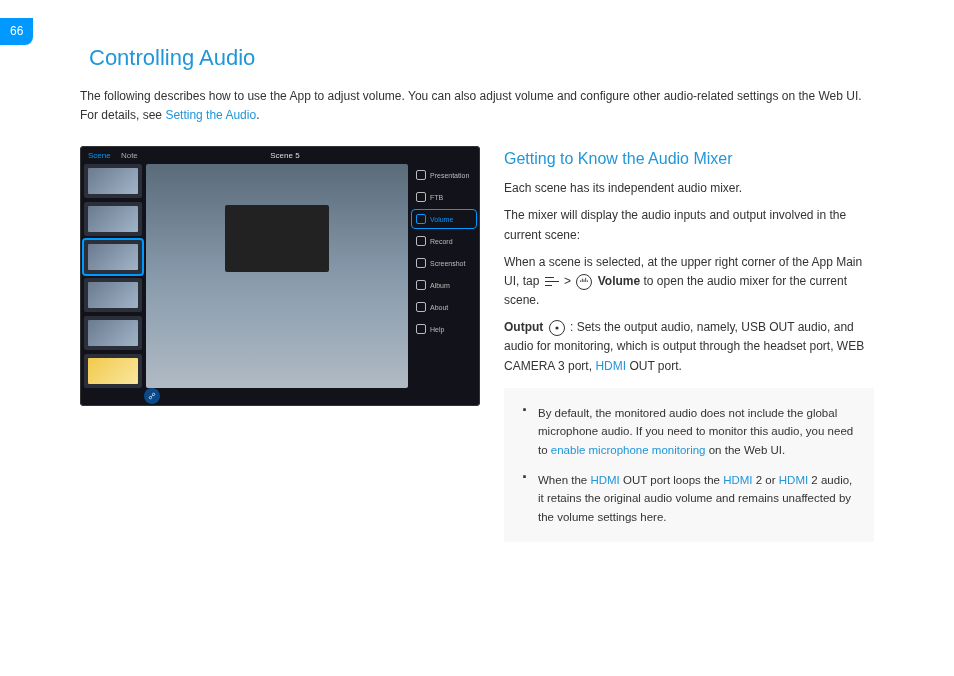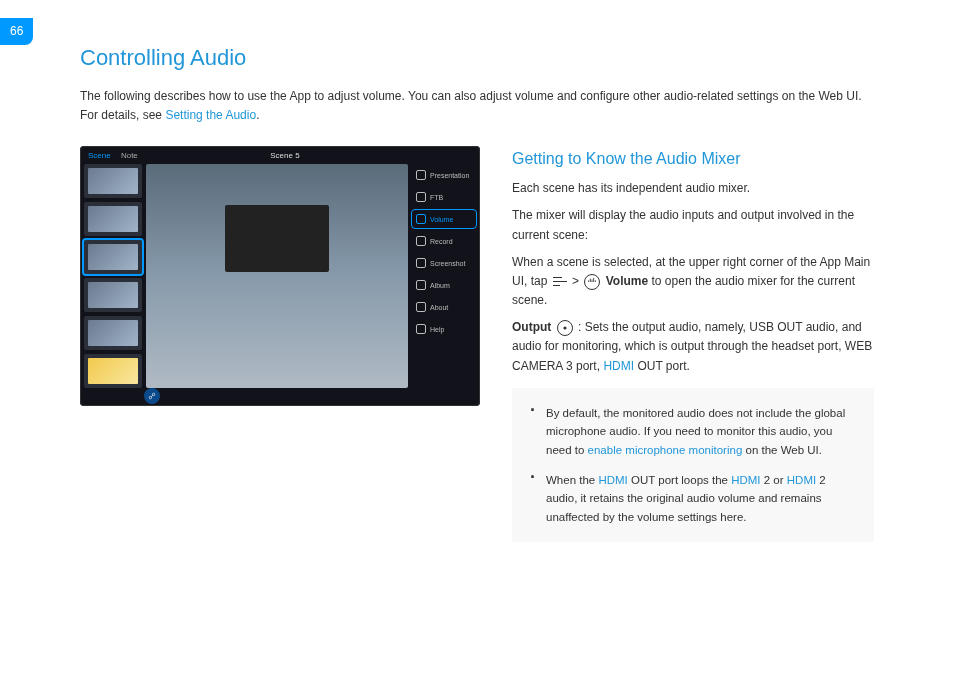--- a/index.html
+++ b/index.html
@@ -24,32 +24,33 @@
     border-bottom-right-radius: 8px;
   }
   .content {
     padding: 40px 80px 0 80px;
   }
   h1 {
     color: #2196d9;
     font-weight: 400;
     font-size: 22px;
     margin-bottom: 12px;
+    margin-left: 9px;
   }
   h2 {
     color: #2196d9;
     font-weight: 400;
     font-size: 16px;
     margin-bottom: 8px;
   }
   .intro p { margin-bottom: 4px; }
   .link { color: #2196d9; }
   .columns {
     display: flex;
-    gap: 32px;
+    gap: 24px;
     margin-top: 20px;
   }
   .left-col { width: 400px; flex-shrink: 0; }
   .right-col { flex: 1; }
   .screenshot {
     width: 400px;
     height: 260px;
     background: #12131a;
     border-radius: 4px;
     padding: 4px;

